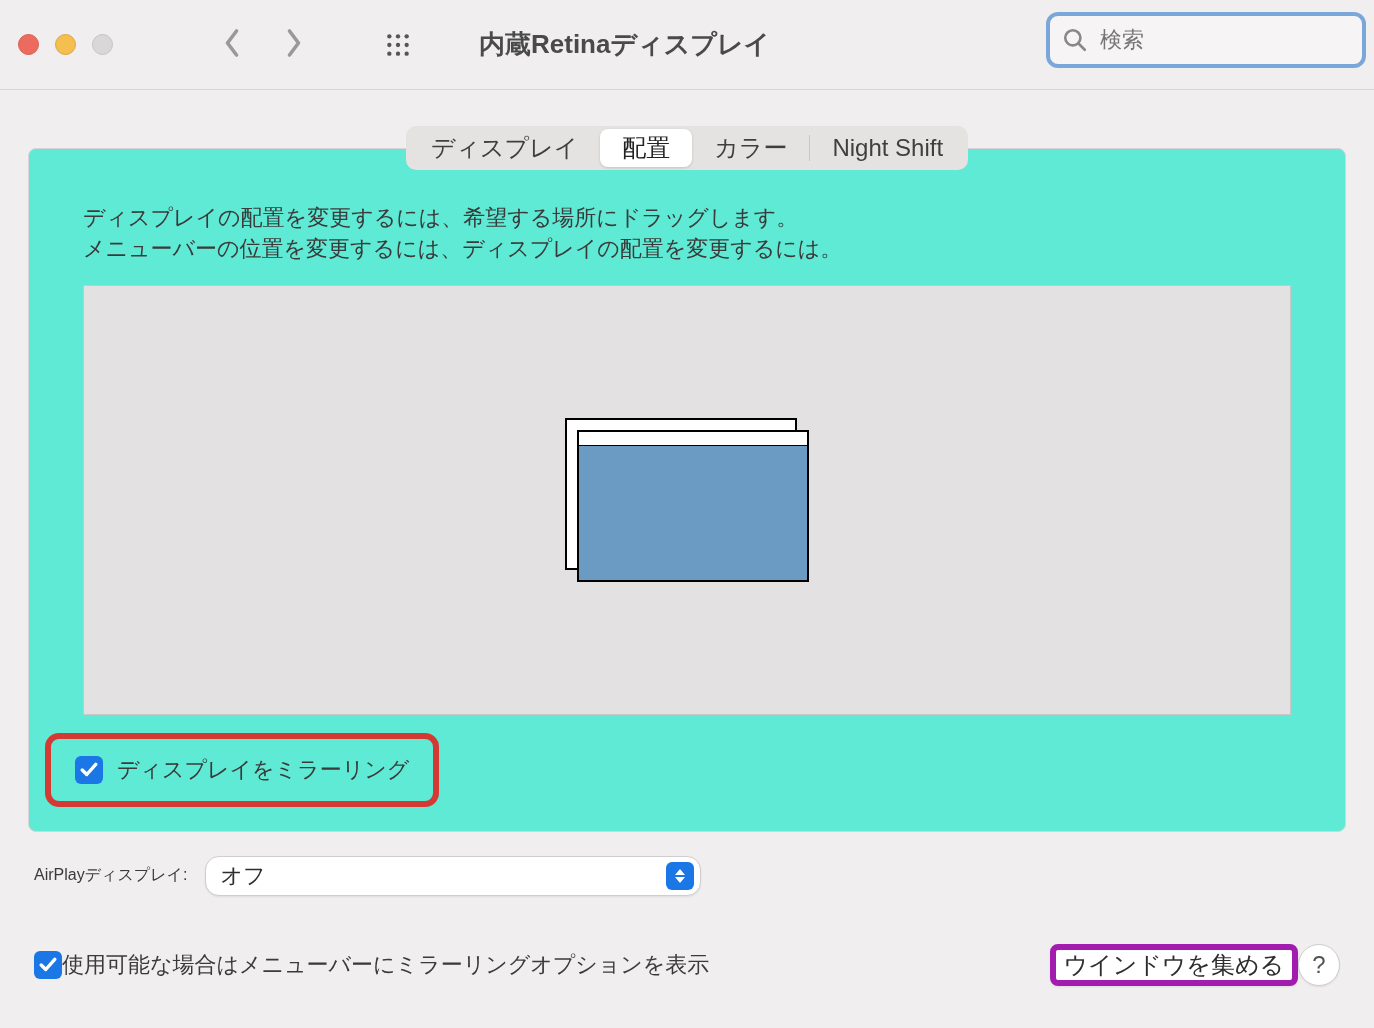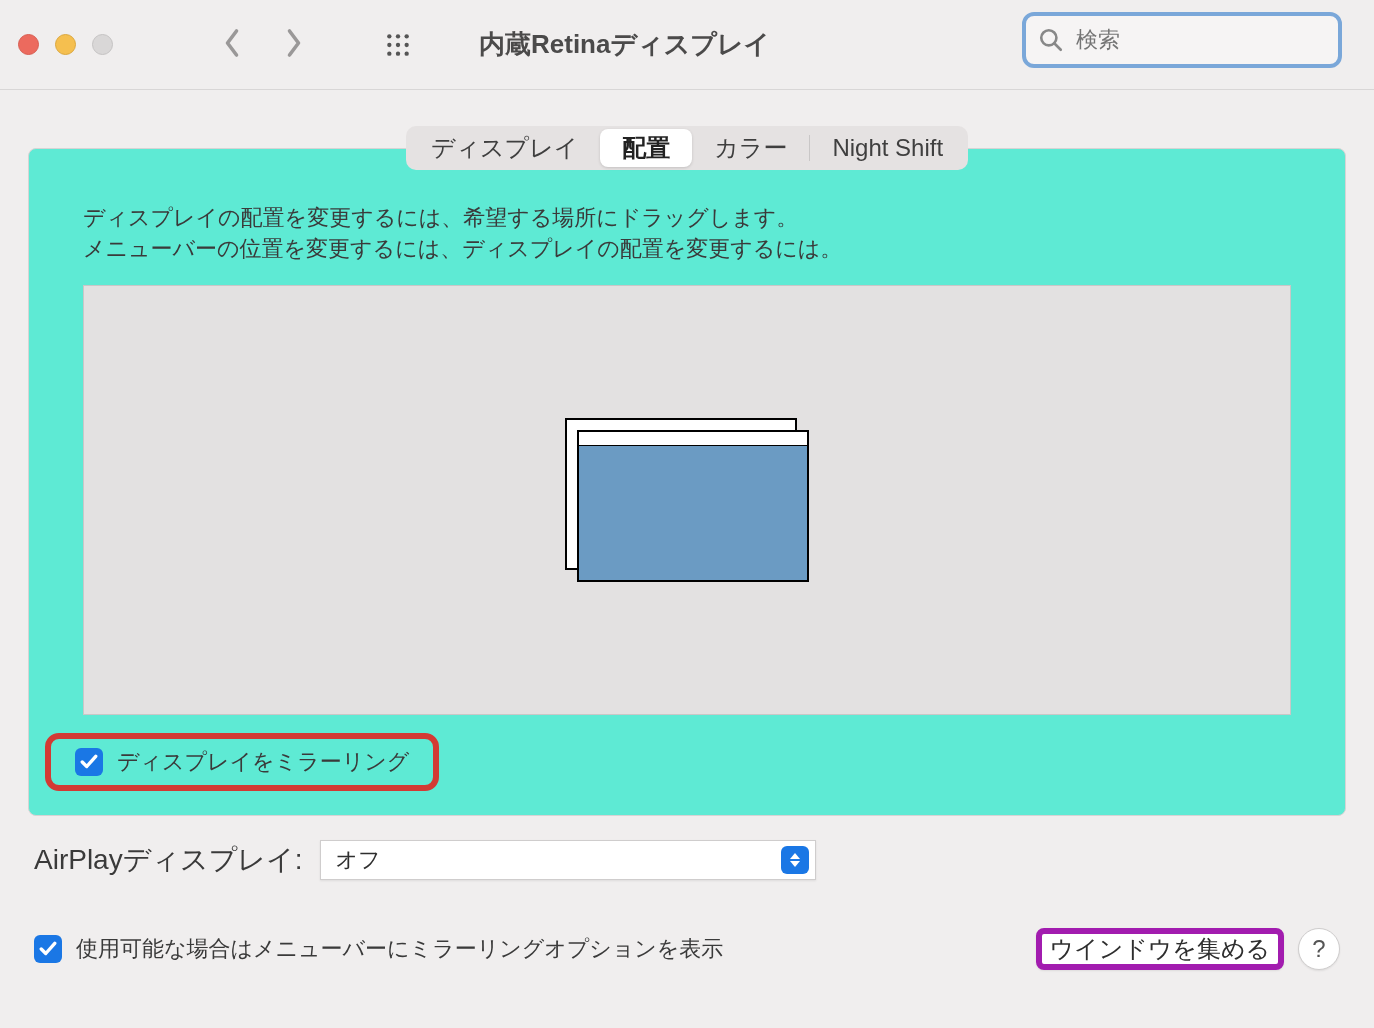--- a/index.html
+++ b/index.html
@@ -57,21 +57,21 @@
 
     .window-title {
       margin-left: 32px;
       font-size: 26px;
       font-weight: 600;
       color: #4b4a4a;
     }
 
     .search-wrap {
       position: absolute;
-      right: 32px;
+      right: 8px;
       top: 12px;
     }
     .search-box {
       width: 320px;
       height: 56px;
       border-radius: 12px;
       border: 4px solid #7aa7d9;
       background: #f6f4f4;
       display: flex;
       align-items: center;
@@ -109,21 +109,20 @@
       padding: 0 22px;
       font-size: 24px;
       color: #3f3f3f;
       border-radius: 8px;
       white-space: nowrap;
     }
     .tab.active {
       background: #ffffff;
       box-shadow: 0 1px 3px rgba(0,0,0,0.15);
       color: #222;
-      font-weight: bold;
     }
     .tab-sep {
       width: 1px;
       background: #c9c7c7;
       margin: 6px 0;
     }
 
     
     .panel {
       margin: 0 28px;
@@ -179,21 +178,21 @@
     }
 
     .mirror-row {
       margin: 18px 22px 0 22px;
       position: relative;
     }
     .highlight-box {
       display: inline-flex;
       align-items: center;
       gap: 14px;
-      padding: 8px 24px;
+      padding: 16px 24px;
       border: 6px solid #d33a34;
       border-radius: 14px;
       margin-left: -6px;
     }
     .checkbox {
       width: 28px;
       height: 28px;
       border-radius: 6px;
       background: #1a77e5;
       display: flex;
@@ -207,28 +206,28 @@
     
     .lower {
       margin: 24px 34px 0 34px;
     }
     .airplay-row {
       display: flex;
       align-items: center;
       gap: 18px;
     }
     .airplay-label {
-      font-size: 28px;
+      font-size: 16px;
       color: #3a3a3a;
     }
     .select {
       width: 496px;
       height: 40px;
       border: 1px solid #cfcdcd;
-      border-radius: 0;
+      border-radius: 14px;
       background: #ffffff;
       display: flex;
       align-items: center;
       padding: 0 6px 0 14px;
       box-shadow: 0 1px 2px rgba(0,0,0,0.08);
       justify-content: space-between;
     }
     .select-value { font-size: 22px; color: #2e2e2e; }
     .select-arrows {
       width: 28px;
@@ -240,21 +239,20 @@
       align-items: center;
       justify-content: center;
       gap: 0;
     }
     .select-arrows svg { width: 10px; height: 8px; color: #fff; display: block; }
 
     .bottom-row {
       display: flex;
       align-items: center;
       margin-top: 48px;
-      gap: 14px;
     }
     .bottom-row .spacer { flex: 1; }
     .btn {
       height: 42px;
       padding: 0 8px;
       border-radius: 8px;
       border: 6px solid #a21caf;
       background: #ffffff;
       font-size: 24px;
       color: #2e2e2e;

